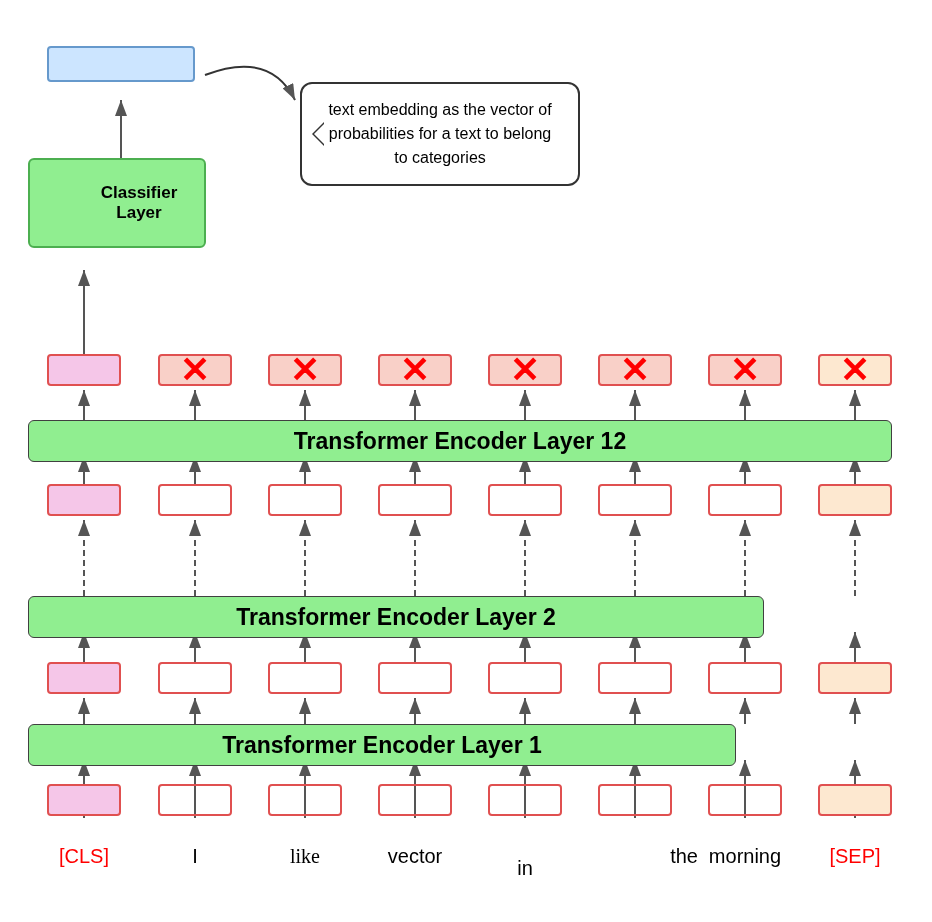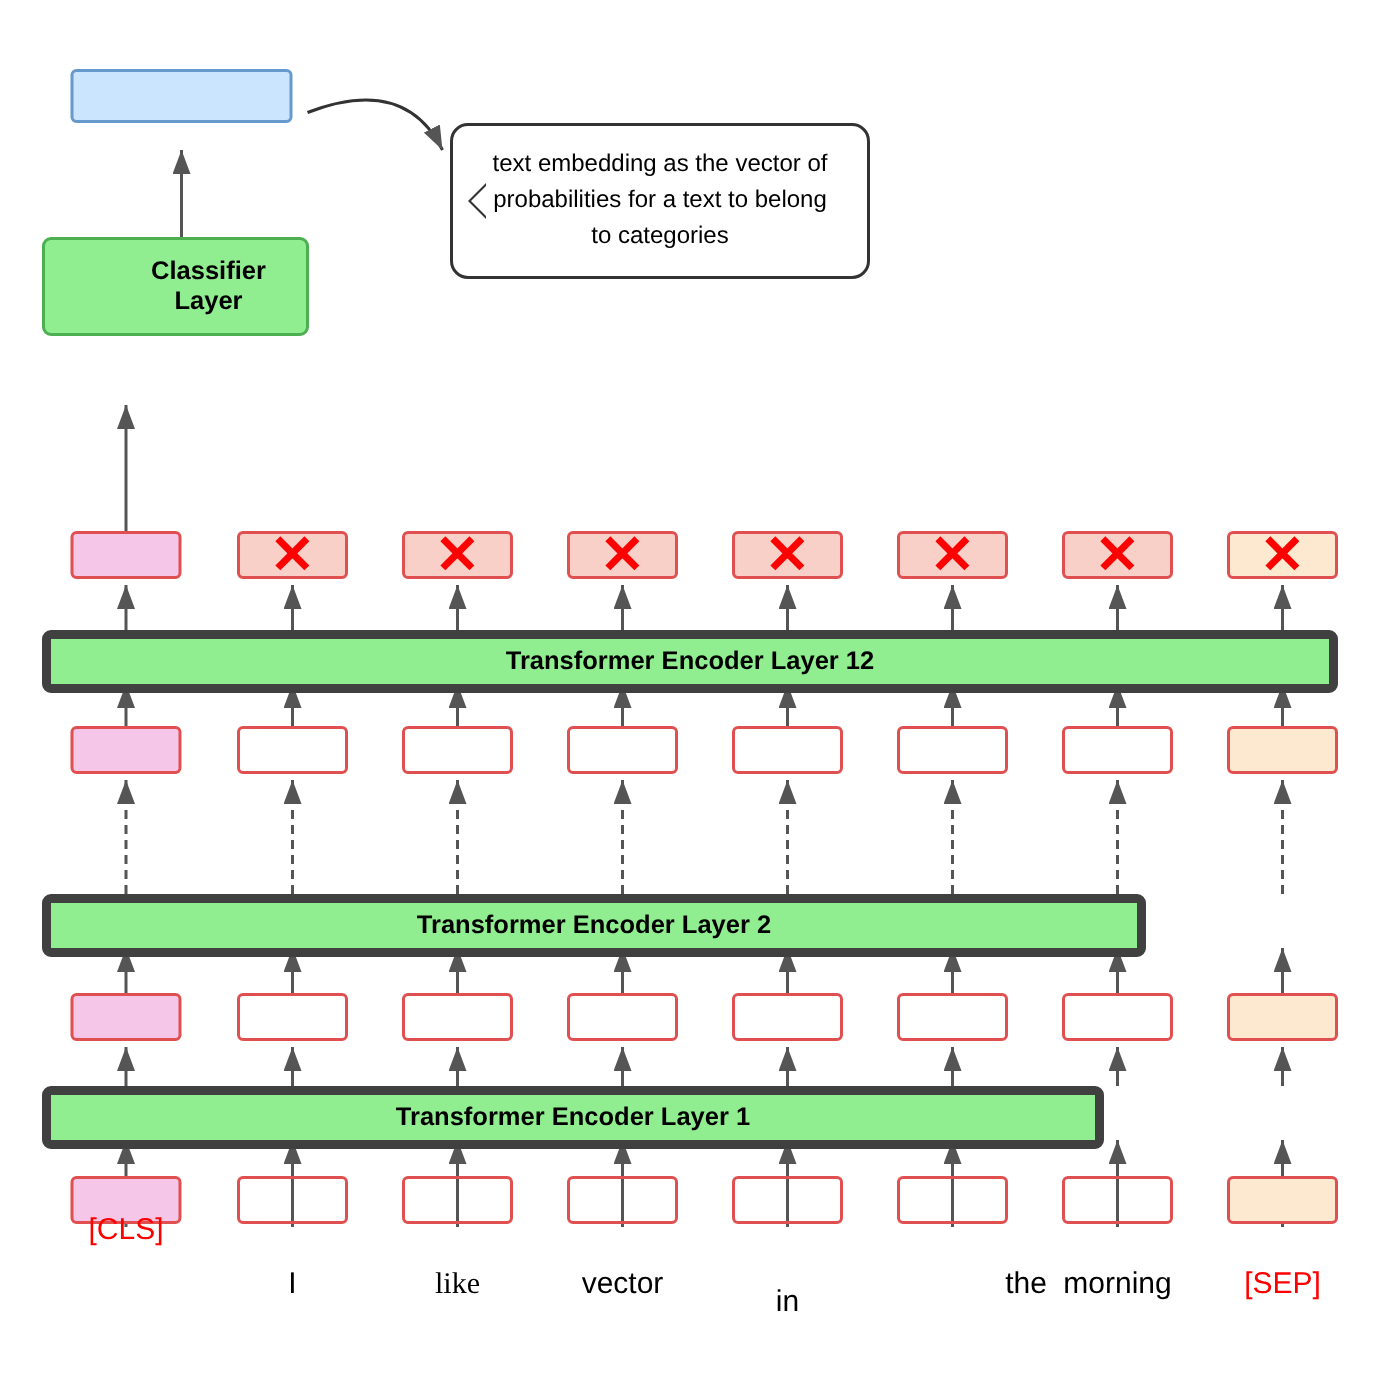--- a/index.html
+++ b/index.html
@@ -26,26 +26,26 @@
       display: flex;
       align-items: center;
       justify-content: center;
       font-size: 12px;
     }
 
     
     .encoder-bar {
       position: absolute;
       background: #90ee90;
-      border: 6px solid #404040;
+      border: 1px solid #404040;
       border-radius: 6px;
       display: flex;
       align-items: center;
       justify-content: center;
-      font-size: 17px;
+      font-size: 23px;
       font-weight: bold;
       color: #000;
     }
 
     
     .classifier-box {
       position: absolute;
       background: #90ee90;
       border: 2px solid #4caf50;
       border-radius: 6px;
@@ -212,21 +212,21 @@
 
     <path d="M 205 75 Q 270 50 295 100" stroke="#333" stroke-width="2" fill="none" marker-end="url(#arrowhead)"></path>
   </svg>
 
   <div class="output-box" style="left:47px; top:46px; width:148px; height:36px;"></div>
 
   <div class="tooltip-bubble" style="left:300px; top:82px;">
     <span>text embedding as the vector of probabilities for a text to belong to categories</span>
   </div>
 
-  <div class="classifier-box" style="left:28px; top:158px; width:178px; height:66px;padding-left:44px;">
+  <div class="classifier-box" style="left:28px; top:158px; width:178px; height:90px;padding-left:44px;">
     <span style="white-space:pre-line; text-align:center;">Classifier<br>Layer</span>
   </div>
 
   <div class="token-box" style="left:47px; top:354px; width:74px; height:32px; background:#f5c6e8;"></div>
 
   <div class="token-box" style="left:158px; top:354px; width:74px; height:32px; background:#f9d0c8;"></div>
   <div class="red-x" style="left:158px; top:345px; width:74px; height:50px;">✕</div>
 
   <div class="token-box" style="left:268px; top:354px; width:74px; height:32px; background:#f9d0c8;"></div>
   <div class="red-x" style="left:268px; top:345px; width:74px; height:50px;">✕</div>
@@ -278,21 +278,21 @@
 
   <div class="token-box" style="left:47px; top:784px; width:74px; height:32px; background:#f5c6e8;"></div>
   <div class="token-box" style="left:158px; top:784px; width:74px; height:32px;"></div>
   <div class="token-box" style="left:268px; top:784px; width:74px; height:32px;"></div>
   <div class="token-box" style="left:378px; top:784px; width:74px; height:32px;"></div>
   <div class="token-box" style="left:488px; top:784px; width:74px; height:32px;"></div>
   <div class="token-box" style="left:598px; top:784px; width:74px; height:32px;"></div>
   <div class="token-box" style="left:708px; top:784px; width:74px; height:32px;"></div>
   <div class="token-box" style="left:818px; top:784px; width:74px; height:32px; background:#fde8d0;"></div>
 
-  <div class="word-label special" style="left:47px; top:809px; width:74px;">[CLS]</div>
+  <div class="word-label special" style="left:47px; top:845px; width:74px;">[CLS]</div>
   <div class="word-label normal" style="left:158px; top:845px; width:74px;">I</div>
   <div class="word-label normal" style="left:268px; top:845px; width:74px;font-family:Liberation Serif, serif;">like</div>
   <div class="word-label normal" style="left:378px; top:845px; width:74px;">vector</div>
   <div class="word-label normal" style="left:488px; top:845px; width:74px;margin-top:12px;">in</div>
   <div class="word-label normal" style="left:624px; top:845px; width:74px;text-align:right;">the</div>
   <div class="word-label normal" style="left:708px; top:845px; width:74px;">morning</div>
   <div class="word-label special" style="left:818px; top:845px; width:74px;">[SEP]</div>
 
 </div>
 

